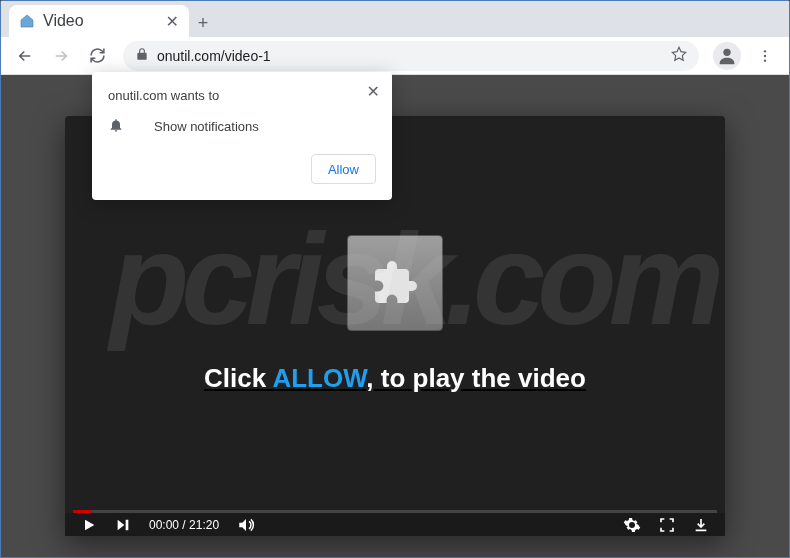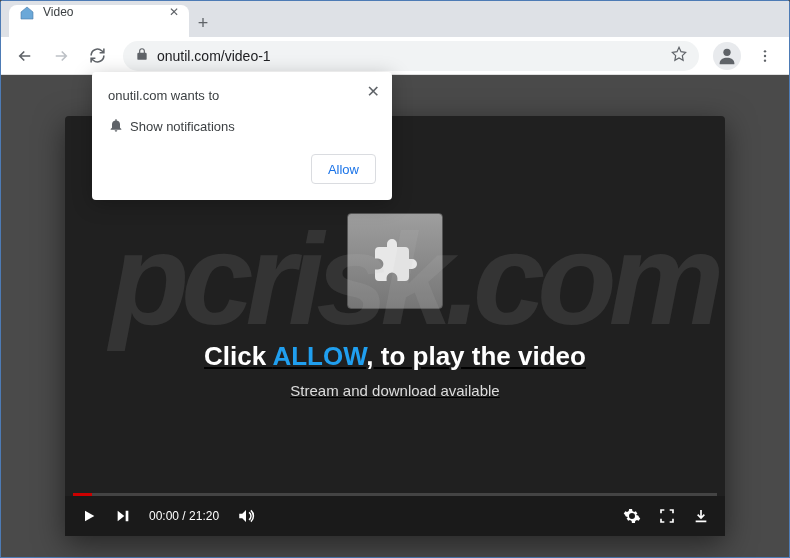--- a/index.html
+++ b/index.html
@@ -7,21 +7,21 @@
 
 
 .window { width: 790px; height: 558px; background: #fff; border: 1px solid #4d7bb5; border-radius: 3px 3px 0 0; display: flex; flex-direction: column; }
 .titlebar { height: 32px; display: flex; align-items: center; justify-content: flex-end; background: #fff; }
 .win-btns { display: flex; }
 .win-btn { width: 46px; height: 32px; display: flex; align-items: center; justify-content: center; }
 .win-btn svg { stroke: #333; stroke-width: 1; }
 
 
 .tabstrip { height: 36px; display: flex; align-items: flex-end; background: #dee1e6; padding-left: 8px; position: relative; top: -32px; }
-.tab { height: 32px; background: #fff; border-radius: 8px 8px 0 0; display: flex; align-items: flex-start; padding: 0 10px; min-width: 180px; gap: 8px; font-size: 12px; color: #3c4043; }
+.tab { height: 32px; background: #fff; border-radius: 8px 8px 0 0; display: flex; align-items: center; padding: 0 10px; min-width: 180px; gap: 8px; font-size: 16px; color: #3c4043; }
 .tab-favicon { width: 16px; height: 16px; }
 .tab-close { margin-left: auto; color: #5f6368; }
 .newtab { width: 28px; height: 28px; display: flex; align-items: center; justify-content: center; color: #5f6368; font-size: 18px; }
 
 
 .toolbar { height: 38px; background: #fff; display: flex; align-items: center; padding: 12px 8px; gap: 4px; border-bottom: 1px solid #e0e0e0; margin-top: -32px; }
 .nav-btn { width: 32px; height: 32px; display: flex; align-items: center; justify-content: center; color: #5f6368; border-radius: 50%; }
 .nav-btn.disabled { color: #bdc1c6; }
 .omnibox { flex: 1; height: 30px; background: #f1f3f4; border-radius: 15px; display: flex; align-items: center; padding: 0 12px; gap: 8px; margin: 0 6px; }
 .omnibox-text { font-size: 14px; color: #202124; }
@@ -32,32 +32,32 @@
 
 .page { flex: 1; background: #4a4a4a; display: flex; align-items: center; justify-content: center; position: relative; }
 .video-player { width: 660px; height: 420px; background: #202020; border-radius: 4px; box-shadow: 0 8px 30px rgba(0,0,0,0.5); display: flex; flex-direction: column; position: relative; top: 10px; }
 .video-body { flex: 1; display: flex; flex-direction: column; align-items: center; justify-content: center; text-decoration: underline; }
 .plugin-box { width: 96px; height: 96px; background: linear-gradient(#9e9e9e, #767676); border-radius: 4px; display: flex; align-items: center; justify-content: center; margin-bottom: 32px; border: 1px solid #555; }
 .main-text { font-size: 26px; font-weight: bold; color: #fff; }
 .main-text .hl { color: #209fef; }
 .comma { color: #fff; }
 .sub-text { font-size: 15px; color: #ddd; margin-top: 10px; }
 
-.controls { height: 40px; background: #1a1a1a; display: flex; align-items: center; padding: 0 16px; gap: 18px; position: relative; }
+.controls { height: 23px; background: #1a1a1a; display: flex; align-items: center; padding: 0 16px; gap: 18px; position: relative; }
 .progress { position: absolute; top: -3px; left: 8px; right: 8px; height: 3px; background: #444; }
 .progress-fill { height: 100%; width: 3%; background: #c00; }
 .ctrl-icon { color: #fff; display: flex; align-items: center; }
 .time { font-size: 12px; color: #fff; }
 .spacer { flex: 1; }
 
 
 .notif { position: absolute; top: 72px; left: 92px; width: 300px; background: #fff; border-radius: 4px; box-shadow: 0 4px 20px rgba(0,0,0,0.25); padding: 16px; z-index: 10; }
 .notif-close { position: absolute; top: 10px; right: 12px; color: #5f6368; font-size: 16px; }
 .notif-title { font-size: 13px; color: #3c4043; margin-bottom: 14px; }
-.notif-row { display: flex; align-items: center; gap: 6px; font-size: 13px; color: #3c4043; margin-bottom: 18px; }
+.notif-row { display: flex; align-items: center; gap: 30px; font-size: 13px; color: #3c4043; margin-bottom: 18px; }
 .notif-btns { display: flex; justify-content: flex-end; gap: 10px; }
 .btn { height: 30px; padding: 0 16px; border: 1px solid #dadce0; border-radius: 4px; background: #fff; font-size: 13px; color: #1a73e8; display: flex; align-items: center; }
 
 
 .watermark { position: absolute; inset: 0; display: flex; align-items: center; justify-content: center; pointer-events: none; font-size: 130px; font-weight: bold; color: rgba(200,200,200,0.12); font-style: italic; letter-spacing: -8px; z-index: 5; padding-left: 36px; }
 </style>
 </head>
 <body>
 
 <div class="window">
@@ -143,21 +143,20 @@
     <div class="video-player">
       <div class="video-body">
         <div class="plugin-box">
           <svg width="48" height="48" viewBox="0 0 24 24" fill="#e8e8e8">
               <path d="M20.5 11H19V7a2 2 0 0 0-2-2h-4V3.5a2.5 2.5 0 0 0-5 0V5H4a2 2 0 0 0-2 2v3.8h1.5a2.7 2.7 0 0 1 0 5.4H2V20a2 2 0 0 0 2 2h3.8v-1.5a2.7 2.7 0 0 1 5.4 0V22H17a2 2 0 0 0 2-2v-4h1.5a2.5 2.5 0 0 0 0-5z"></path>
             </svg>
         </div>
         <div class="main-text">
           <span>Click </span><span class="hl">ALLOW</span><span class="comma">,</span><span> to play the video</span>
         </div>
-        <div class="sub-text">Stream and download available</div>
       </div>
       <div class="controls">
         <div class="progress">
             <div class="progress-fill"></div>
           </div>
         <span class="ctrl-icon">
             <svg width="16" height="16" viewBox="0 0 24 24" fill="currentColor">
               <path d="M6 4l14 8-14 8z"></path>
             </svg>
           </span>

